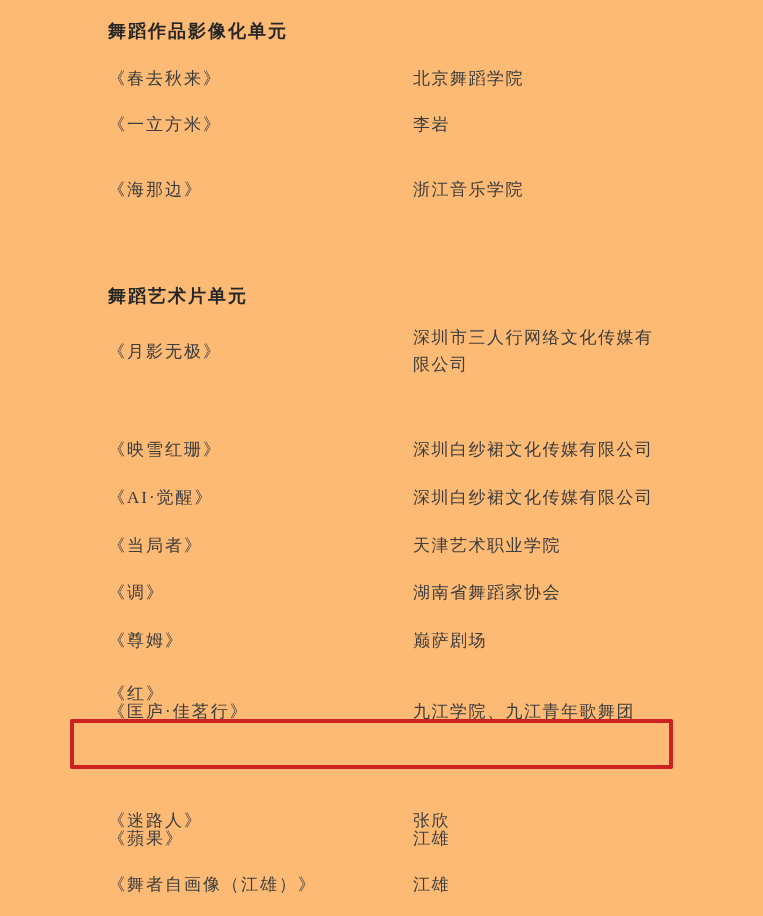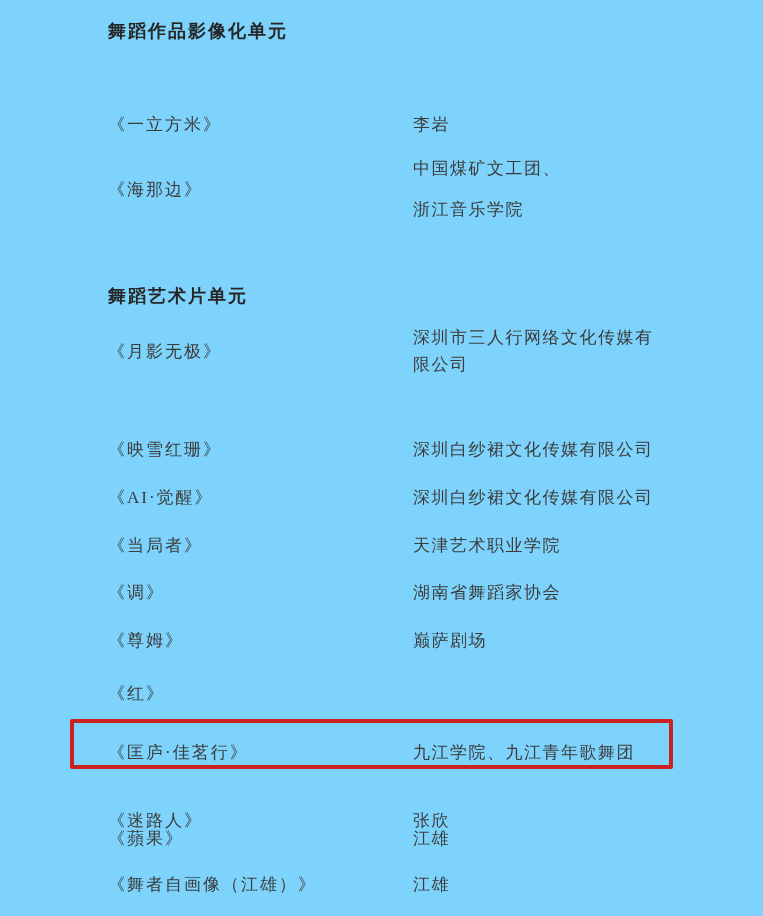--- a/index.html
+++ b/index.html
@@ -4,21 +4,21 @@
 <style>
   html, body {
     margin: 0;
     padding: 0;
     background: #ffffff;
   }
   #page {
     position: relative;
     width: 763px;
     height: 916px;
-    background: #7dd3fc;
+    background: #fdba74;
     overflow: hidden;
     font-family: "Liberation Serif", "DejaVu Serif", serif;
   }
   .section-heading {
     position: absolute;
     left: 108px;
     transform: translateY(-50%);
     font-family: "Liberation Sans", "DejaVu Sans", sans-serif;
     font-weight: bold;
     font-size: 18px;
@@ -64,30 +64,33 @@
     background: transparent;
   }
 </style>
 </head>
 <body>
 
 <div id="page">
 
   <div class="section-heading" style="top:31px">舞蹈作品影像化单元</div>
 
+  <div class="row" style="top:78px">
+    <span class="title">《春去秋来》</span>
+    <span class="org">北京舞蹈学院</span>
+  </div>
 
   <div class="row" style="top:124px">
     <span class="title">《一立方米》</span>
     <span class="org">李岩</span>
   </div>
 
   <div class="row" style="top:189px">
     <span class="title">《海那边》</span>
     <span class="org loose">
-      <span class="org-line">中国煤矿文工团、</span>
       <span class="org-line">浙江音乐学院</span>
     </span>
   </div>
 
   <div class="section-heading" style="top:296px">舞蹈艺术片单元</div>
 
   <div class="row" style="top:351px">
     <span class="title">《月影无极》</span>
     <span class="org">
       <span class="org-line">深圳市三人行网络文化传媒有</span>
@@ -118,21 +121,21 @@
 
   <div class="row" style="top:640px">
     <span class="title">《尊姆》</span>
     <span class="org">巅萨剧场</span>
   </div>
 
   <div class="row" style="top:693px">
     <span class="title">《红》</span>
   </div>
 
-  <div class="row" style="top:752px">
+  <div class="row" style="top:711px">
     <span class="title">《匡庐·佳茗行》</span>
     <span class="org">九江学院、九江青年歌舞团</span>
   </div>
 
   <div class="row" style="top:820px">
     <span class="title">《迷路人》</span>
     <span class="org">张欣</span>
   </div>
 
   <div class="row" style="top:838px">

